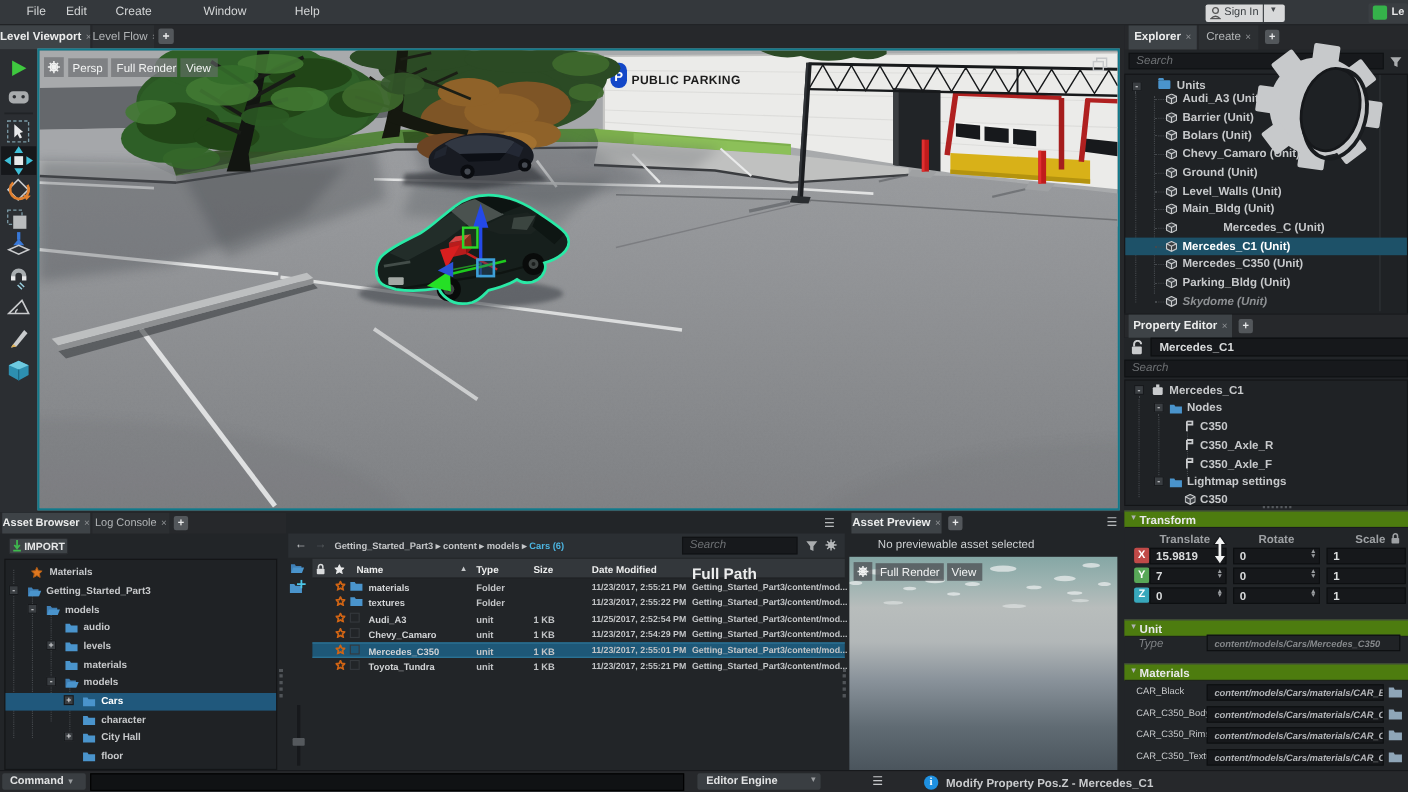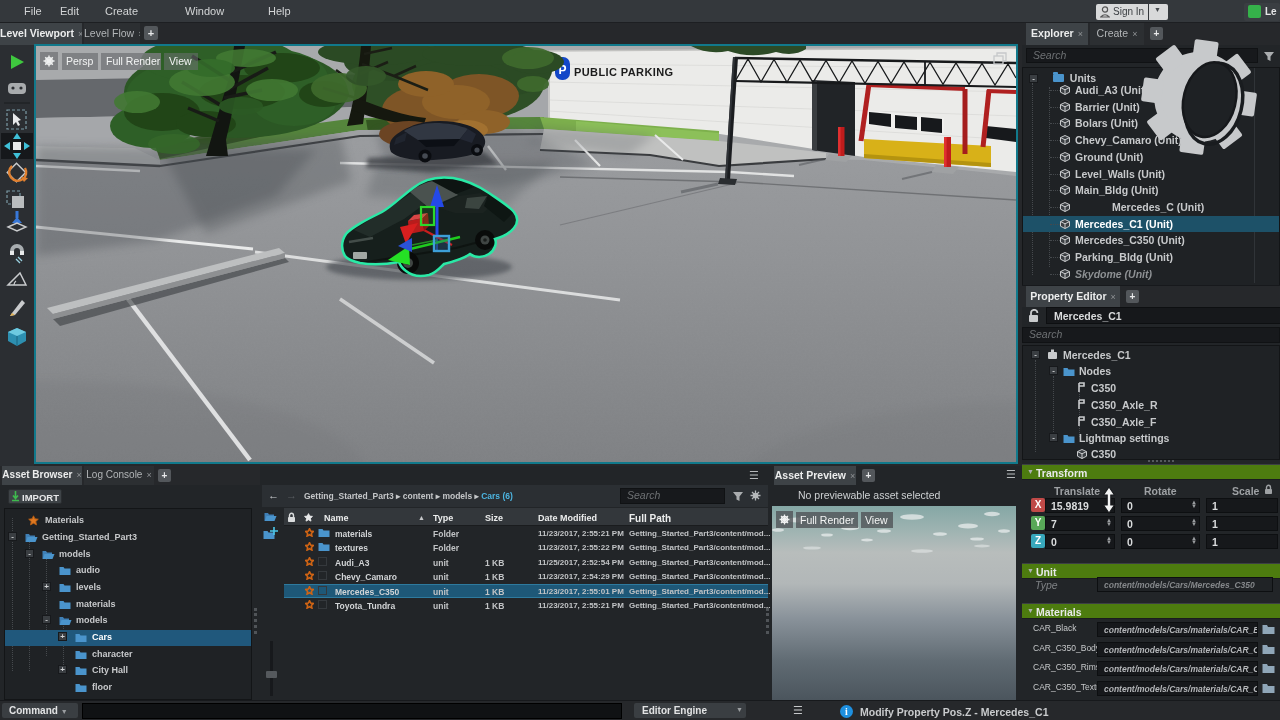--- a/index.html
+++ b/index.html
@@ -473,21 +473,21 @@
         <path d="M2.5,5 L2.5,3.5 A2,2.3 0 0 1 6.5,3.5 L6.5,5" fill="none" stroke="#dadcdd" stroke-width="1.4"></path>
         <rect x="1" y="5" width="7" height="5" rx="0.8" fill="#dadcdd"></rect>
       </svg>
     <svg class="abs" style="left:44px;top:47px;" width="9" height="9" viewBox="0 0 11 11">
         <path d="M5.5,0.8 L6.9,3.8 L10.3,4.2 L7.8,6.5 L8.5,9.9 L5.5,8.2 L2.5,9.9 L3.2,6.5 L0.7,4.2 L4.1,3.8 Z" fill="#e8e9ea" stroke="#e8e9ea" stroke-width="1.2"></path>
       </svg>
     <span class="abs" style="left:64px;top:47px;color:#eceded;font-size:9px;font-weight:bold;">Name</span>
     <span class="abs" style="left:173px;top:47px;color:#eceded;font-size:9px;font-weight:bold;">Type</span>
     <span class="abs" style="left:225px;top:47px;color:#eceded;font-size:9px;font-weight:bold;">Size</span>
     <span class="abs" style="left:278px;top:47px;color:#eceded;font-size:9px;font-weight:bold;">Date Modified</span>
-    <span class="abs" style="left:369px;top:47px;color:#eceded;font-size:10px;font-weight:bold;">Full Path</span>
+    <span class="abs" style="left:369px;top:47px;color:#eceded;font-size:14px;font-weight:bold;">Full Path</span>
     <span class="abs" style="left:158px;top:48px;color:#c6c8ca;font-size:7px;">▲</span>
     <svg class="abs" style="left:45px;top:62px;" width="9" height="9" viewBox="0 0 11 11">
         <path d="M5.5,0.8 L6.9,3.8 L10.3,4.2 L7.8,6.5 L8.5,9.9 L5.5,8.2 L2.5,9.9 L3.2,6.5 L0.7,4.2 L4.1,3.8 Z" fill="none" stroke="#d06414" stroke-width="1.9"></path>
       </svg>
     <svg class="abs" style="left:58px;top:62px;" width="12" height="10" viewBox="0 0 12 10">
         <path d="M0.5,2 L0.5,9 L11.5,9 L11.5,2.6 L5.5,2.6 L4.5,1 L0.5,1 Z" fill="#4a94cc"></path>
       </svg>
     <span class="abs" style="left:75px;top:63px;color:#d2d4d6;font-size:8.5px;font-weight:bold;">materials</span>
     <span class="abs" style="left:173px;top:63px;color:#c2c4c6;font-size:8.5px;font-weight:bold;">Folder</span>
     <span class="abs" style="left:278px;top:63px;color:#c2c4c6;font-size:8px;font-weight:bold;">11/23/2017, 2:55:21 PM</span>

